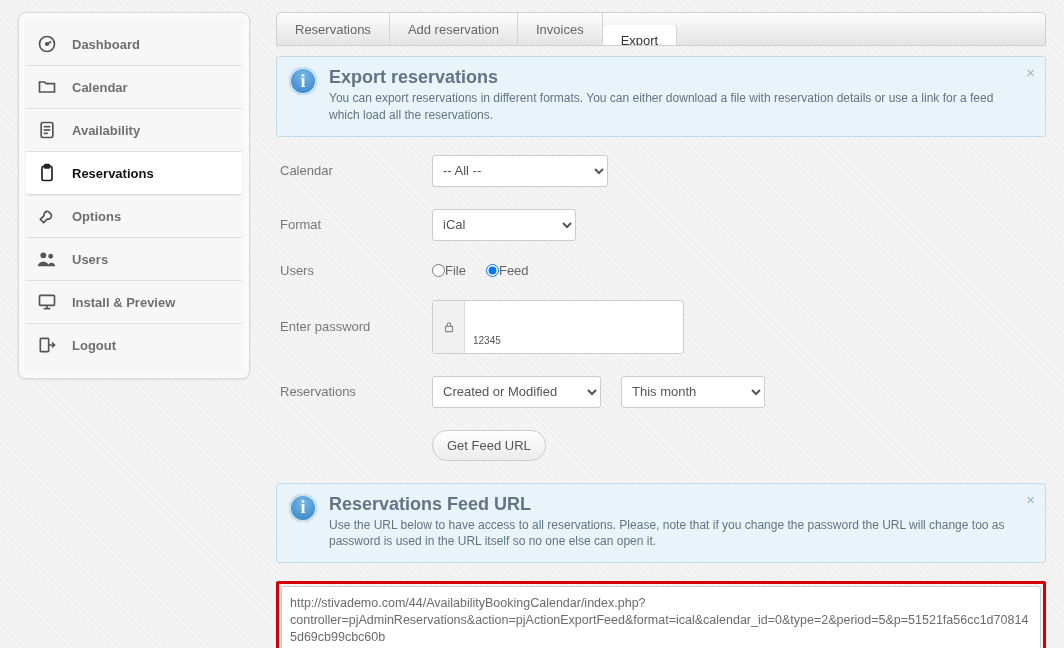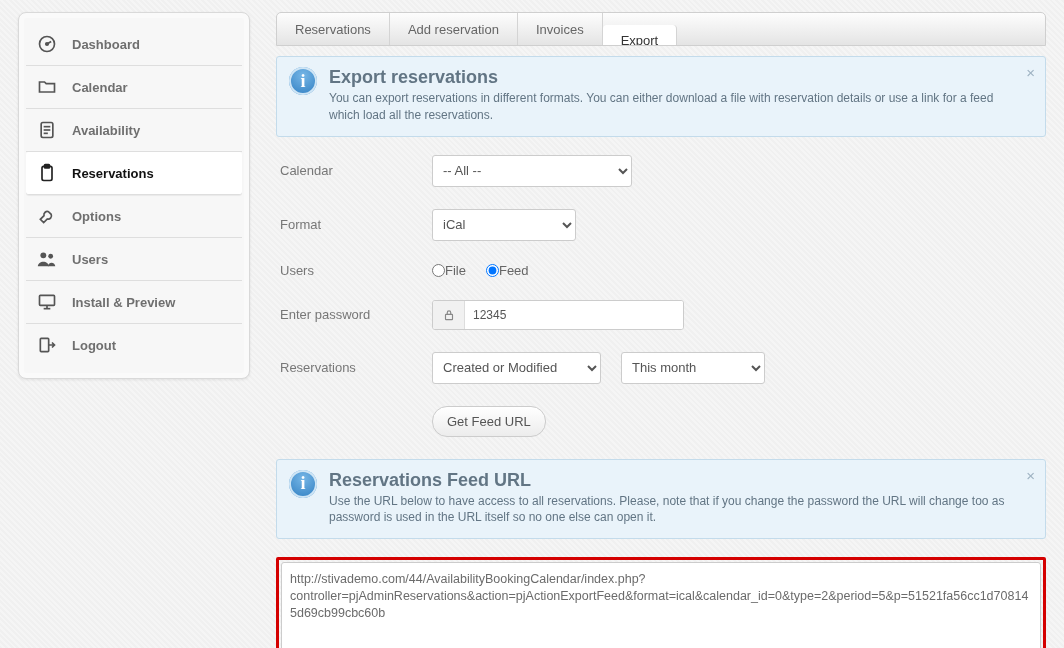--- a/index.html
+++ b/index.html
@@ -122,38 +122,38 @@
   .row .label { width: 152px; color: #777; font-size: 13px; }
   .row .control { flex: 1; display: flex; gap: 20px; align-items: center; }
 
   select, input[type=text], textarea, .btn {
     font-family: inherit; font-size: 13px; color: #555;
   }
   select {
     background: #fff; border: 1px solid #ccc; border-radius: 3px;
     height: 32px; padding: 4px 6px;
   }
-  .sel-wide { width: 200px; }
+  .sel-wide { width: 176px; }
   .sel-med  { width: 144px; }
   .sel-res  { width: 169px; }
   .sel-per  { width: 144px; }
 
   .radio-group label { display: inline-flex; align-items: center; color: #666; cursor: pointer; }
 
   .pw-wrap {
     display: flex; align-items: stretch; width: 252px;
     border: 1px solid #ccc; border-radius: 3px; overflow: hidden;
     background: #fff;
   }
   .pw-lock {
     width: 32px; background: #f1f1f1; border-right: 1px solid #ddd;
     display: flex; align-items: center; justify-content: center; color: #888;
   }
   .pw-wrap input {
-    border: none; outline: none; padding: 7px 8px; flex: 1; font-size: 12px;
+    border: none; outline: none; padding: 7px 8px; flex: 1; font-size: 10px; margin-top: 27px;
   }
 
   .btn {
     background: linear-gradient(#ffffff,#ececec);
     border: 1px solid #ccc; border-radius: 15px;
     padding: 7px 14px; color: #555; cursor: pointer;
   }
 
   .url-frame {
     border: 3px solid #d40000;

